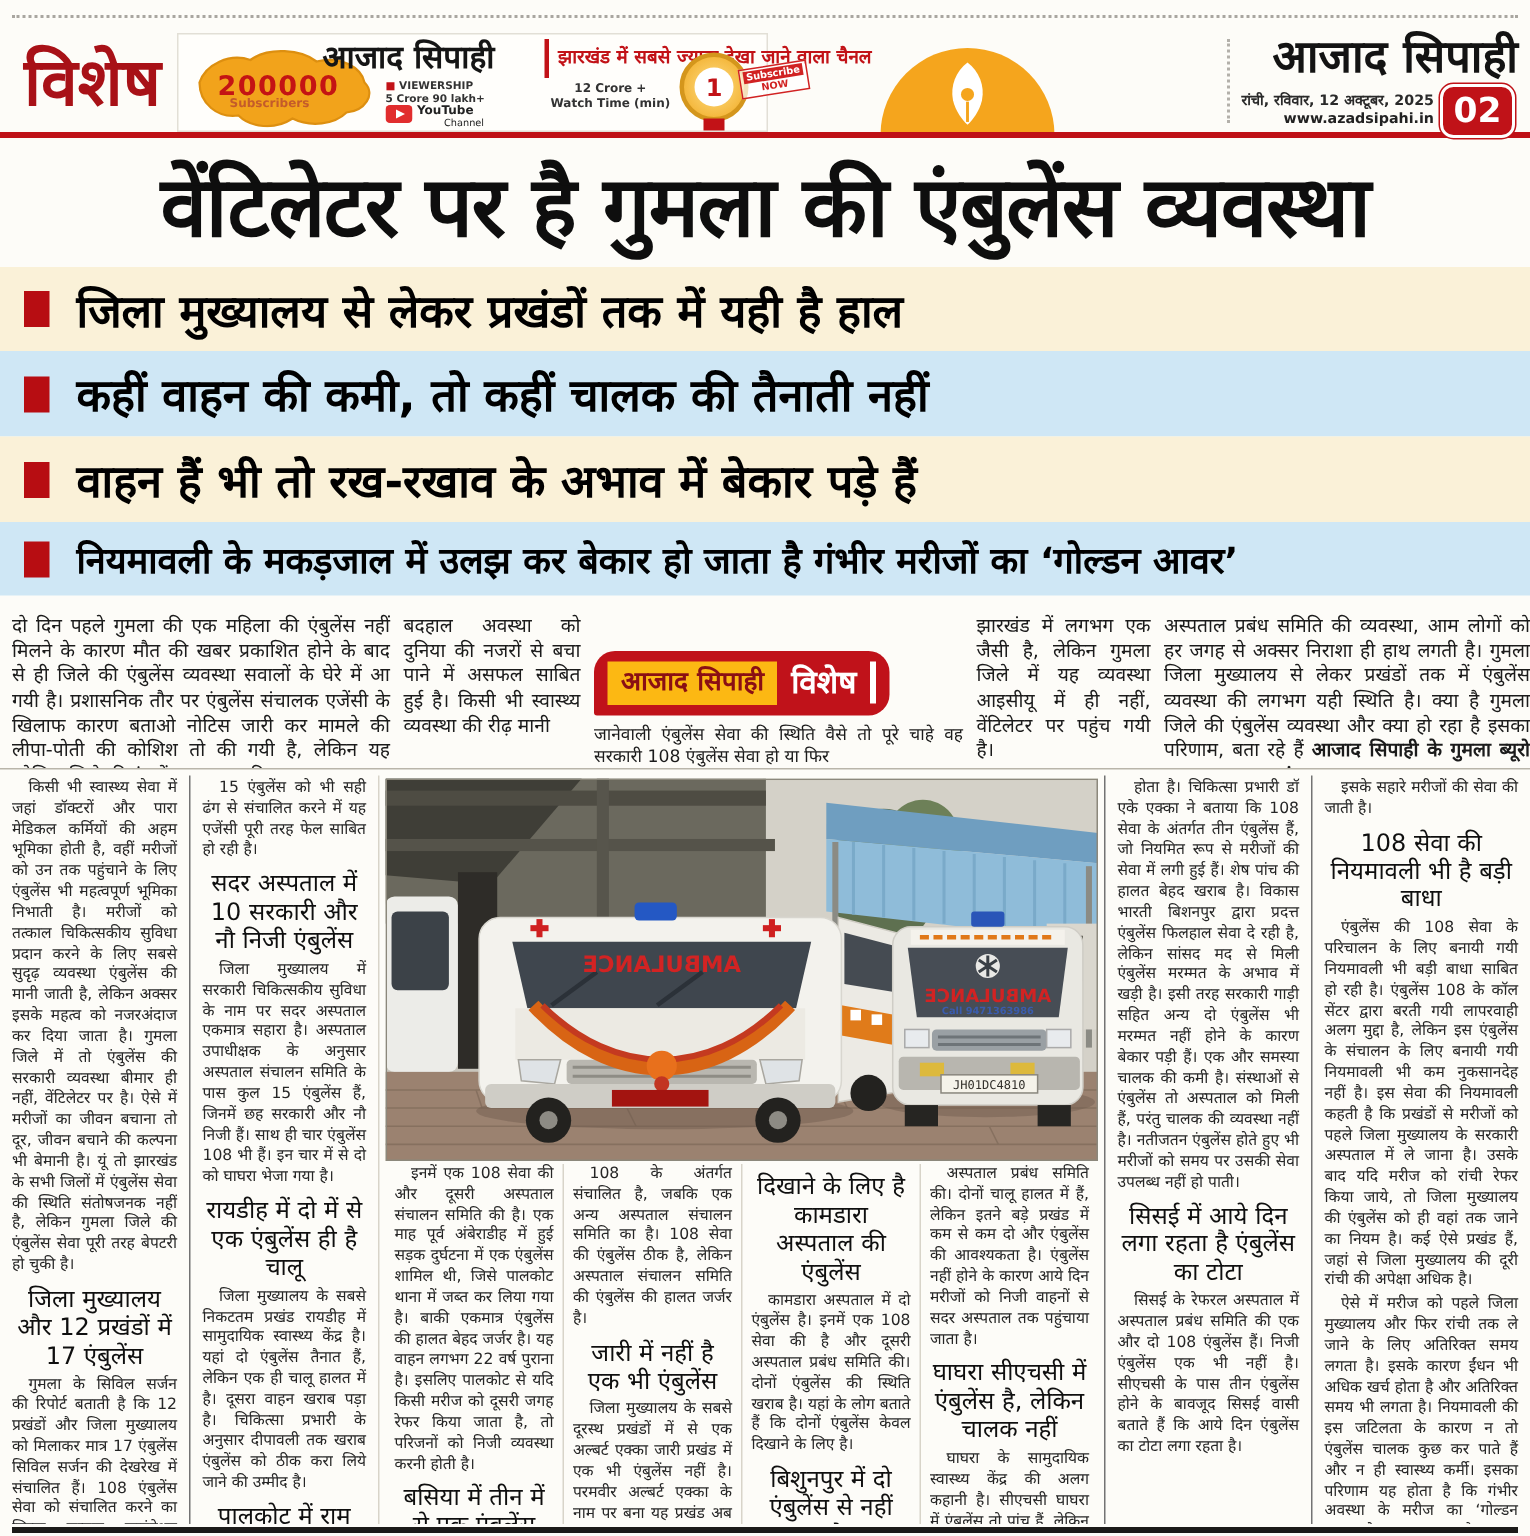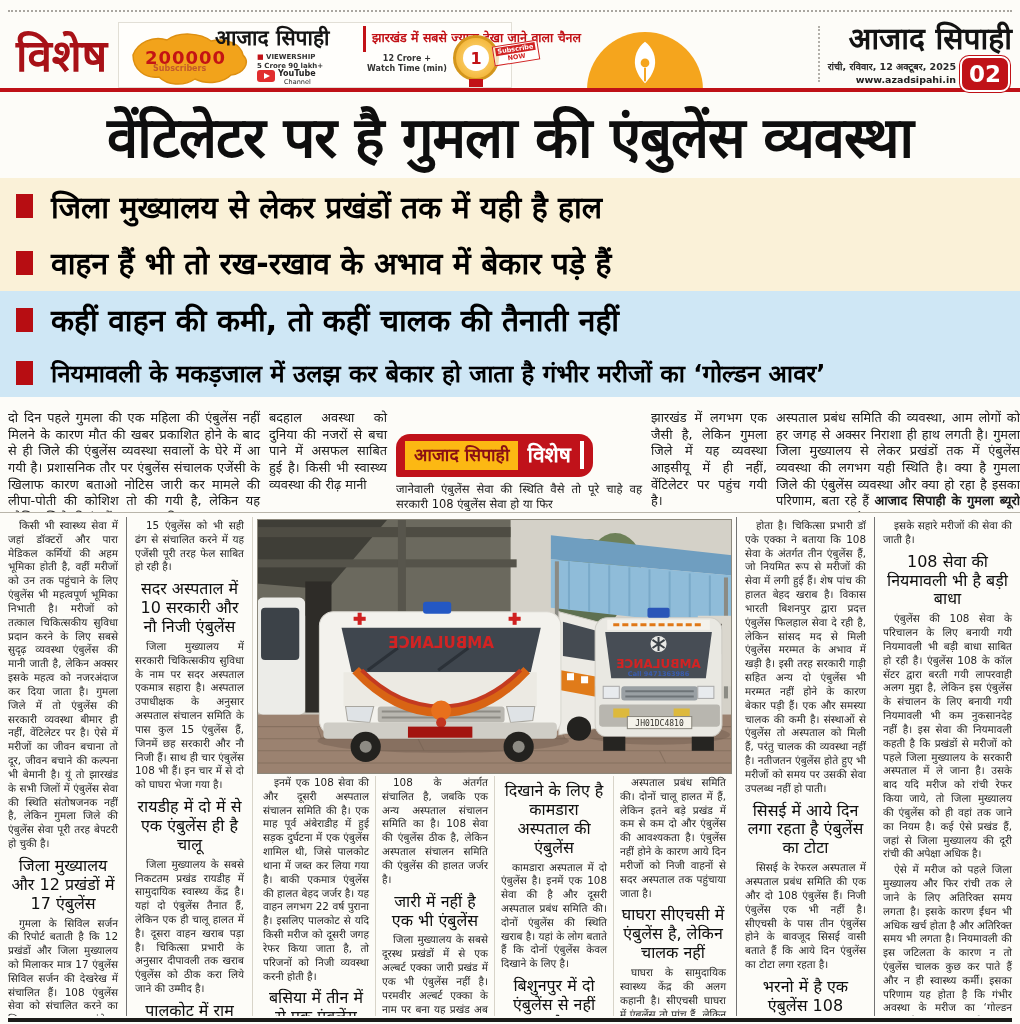--- a/index.html
+++ b/index.html
@@ -17,21 +17,21 @@
   .map-subs{position:absolute;left:26px;top:24px;font-size:18px;font-weight:700;color:#c41414;letter-spacing:1px}
   .map-subs-label{position:absolute;left:34px;top:41px;font-size:8px;font-weight:700;color:#c45b2a}
   .logo-title{position:absolute;left:96px;top:0;font-size:21px;font-weight:800;color:#151515;white-space:nowrap}
   .banner-divider{position:absolute;left:244px;top:3px;width:3px;height:26px;background:#c21217}
   .tagline{position:absolute;left:253px;top:6px;font-size:12.5px;font-weight:800;color:#c21217;white-space:nowrap}
   .viewership{position:absolute;left:138px;top:30px;font-size:7px;font-weight:700;color:#333;line-height:1.3}
   .viewership .sq{color:#c21217}
   .watchtime{position:absolute;left:248px;top:31px;font-size:8px;font-weight:700;color:#333;text-align:center;line-height:1.3}
   .yt{position:absolute;left:138px;top:47px;display:flex;gap:3px;align-items:flex-start}
   .yt-text{font-size:8px;font-weight:800;color:#222;line-height:1.1}
-  .yt-text small{display:block;font-size:6.5px;font-weight:400;margin-left:6px}
+  .yt-text small{display:block;font-size:6.5px;font-weight:400;margin-left:18px}
   .no1-badge{position:absolute;left:334px;top:12px;width:46px;height:46px;border-radius:50%;background:radial-gradient(#ffe08a,#f0a81f);border:3px solid #d4961c;display:flex;align-items:center;justify-content:center}
   .no1-inner{width:26px;height:26px;border-radius:50%;background:#fff;display:flex;align-items:center;justify-content:center;font-size:16px;font-weight:800;color:#c21217}
   .no1-ribbon{position:absolute;left:350px;top:56px;width:14px;height:8px;background:#c21217}
   .stamp{position:absolute;left:374px;top:20px;width:46px;transform:rotate(-9deg);border:1.5px solid #d12222;color:#d12222;text-align:center;font-size:6.5px;font-weight:800;line-height:1.25;padding:1px 2px;background:rgba(255,255,255,.7)}
   .stamp .inv{display:block;background:#d12222;color:#fff}
   .pen-logo{position:absolute;left:585px;top:32px;width:120px;height:58px}
   .mast-divider{position:absolute;left:818px;top:26px;height:56px;border-left:2px dotted #b3b0aa}
   .masthead{position:absolute;left:828px;top:22px;width:184px;text-align:right;font-size:30px;font-weight:800;color:#131313;line-height:1.1;white-space:nowrap}
   .dateline{position:absolute;left:790px;top:60px;width:166px;text-align:right;font-size:9.5px;font-weight:700;color:#2a2a2a}
   .website{position:absolute;left:790px;top:74px;width:166px;text-align:right;font-size:9.5px;font-weight:800;color:#222}
@@ -139,27 +139,27 @@
     <div class="page-badge">02</div>
     <div class="red-rule"></div>
   </div>
 
   <div class="headline">वेंटिलेटर पर है गुमला की एंबुलेंस व्यवस्था</div>
 
   <div class="bullet bg-cream b-lg">
     <span class="sq"></span>
     <span>जिला मुख्यालय से लेकर प्रखंडों तक में यही है हाल</span>
   </div>
+  <div class="bullet bg-blue b-lg b3">
+    <span class="sq"></span>
+    <span>कहीं वाहन की कमी, तो कहीं चालक की तैनाती नहीं</span>
+  </div>
   <div class="bullet bg-cream b-lg b3">
     <span class="sq"></span>
     <span>वाहन हैं भी तो रख-रखाव के अभाव में बेकार पड़े हैं</span>
-  </div>
-  <div class="bullet bg-blue b-lg b3">
-    <span class="sq"></span>
-    <span>कहीं वाहन की कमी, तो कहीं चालक की तैनाती नहीं</span>
   </div>
   <div class="bullet bg-blue b-sm">
     <span class="sq"></span>
     <span>नियमावली के मकड़जाल में उलझ कर बेकार हो जाता है गंभीर मरीजों का ‘गोल्डन आवर’</span>
   </div>
 
   <div class="intro">
     <p class="i-colA">दो दिन पहले गुमला की एक महिला की एंबुलेंस नहीं मिलने के कारण मौत की खबर प्रकाशित होने के बाद से ही जिले की एंबुलेंस व्यवस्था सवालों के घेरे में आ गयी है। प्रशासनिक तौर पर एंबुलेंस संचालक एजेंसी के खिलाफ कारण बताओ नोटिस जारी कर मामले की लीपा-पोती की कोशिश तो की गयी है, लेकिन यह कोशिश जिले की एंबुलेंस व्यवस्था की</p>
     <p class="i-colB">बदहाल अवस्था को दुनिया की नजरों से बचा पाने में असफल साबित हुई है। किसी भी स्वास्थ्य व्यवस्था की रीढ़ मानी</p>
     <div class="i-colC">
@@ -325,21 +325,20 @@
             <h3 class="col-head">घाघरा सीएचसी में एंबुलेंस है, लेकिन चालक नहीं</h3>
             <p class="col-p">घाघरा के सामुदायिक स्वास्थ्य केंद्र की अलग कहानी है। सीएचसी घाघरा में एंबुलेंस तो पांच हैं, लेकिन चालक के अभाव और रख-रखाव की कमी से इनका इस्तेमाल नहीं के बराबर</p>
           </div>
       </div>
     </div>
 
     <div class="bcol w7">
         <p class="col-p">होता है। चिकित्सा प्रभारी डॉ एके एक्का ने बताया कि 108 सेवा के अंतर्गत तीन एंबुलेंस हैं, जो नियमित रूप से मरीजों की सेवा में लगी हुई हैं। शेष पांच की हालत बेहद खराब है। विकास भारती बिशनपुर द्वारा प्रदत्त एंबुलेंस फिलहाल सेवा दे रही है, लेकिन सांसद मद से मिली एंबुलेंस मरम्मत के अभाव में खड़ी है। इसी तरह सरकारी गाड़ी सहित अन्य दो एंबुलेंस भी मरम्मत नहीं होने के कारण बेकार पड़ी हैं। एक और समस्या चालक की कमी है। संस्थाओं से एंबुलेंस तो अस्पताल को मिली हैं, परंतु चालक की व्यवस्था नहीं है। नतीजतन एंबुलेंस होते हुए भी मरीजों को समय पर उसकी सेवा उपलब्ध नहीं हो पाती।</p>
         <h3 class="col-head">सिसई में आये दिन लगा रहता है एंबुलेंस का टोटा</h3>
         <p class="col-p">सिसई के रेफरल अस्पताल में अस्पताल प्रबंध समिति की एक और दो 108 एंबुलेंस हैं। निजी एंबुलेंस एक भी नहीं है। सीएचसी के पास तीन एंबुलेंस होने के बावजूद सिसई वासी बताते हैं कि आये दिन एंबुलेंस का टोटा लगा रहता है।</p>
-        <h3 class="col-head">भरनो में है एक एंबुलेंस 108</h3>
       </div>
     <div class="bcol w8">
         <p class="col-p">इसके सहारे मरीजों की सेवा की जाती है।</p>
         <h3 class="col-head">108 सेवा की नियमावली भी है बड़ी बाधा</h3>
         <p class="col-p">एंबुलेंस की 108 सेवा के परिचालन के लिए बनायी गयी नियमावली भी बड़ी बाधा साबित हो रही है। एंबुलेंस 108 के कॉल सेंटर द्वारा बरती गयी लापरवाही अलग मुद्दा है, लेकिन इस एंबुलेंस के संचालन के लिए बनायी गयी नियमावली भी कम नुकसानदेह नहीं है। इस सेवा की नियमावली कहती है कि प्रखंडों से मरीजों को पहले जिला मुख्यालय के सरकारी अस्पताल में ले जाना है। उसके बाद यदि मरीज को रांची रेफर किया जाये, तो जिला मुख्यालय की एंबुलेंस को ही वहां तक जाने का नियम है। कई ऐसे प्रखंड हैं, जहां से जिला मुख्यालय की दूरी रांची की अपेक्षा अधिक है।</p>
         <p class="col-p">ऐसे में मरीज को पहले जिला मुख्यालय और फिर रांची तक ले जाने के लिए अतिरिक्त समय लगता है। इसके कारण ईंधन भी अधिक खर्च होता है और अतिरिक्त समय भी लगता है। नियमावली की इस जटिलता के कारण न तो एंबुलेंस चालक कुछ कर पाते हैं और न ही स्वास्थ्य कर्मी। इसका परिणाम यह होता है कि गंभीर अवस्था के मरीज का ‘गोल्डन आवर’ बेकार चला जाता है।</p>
       </div>
   </div>
 
   <div class="footer-rule"></div>

